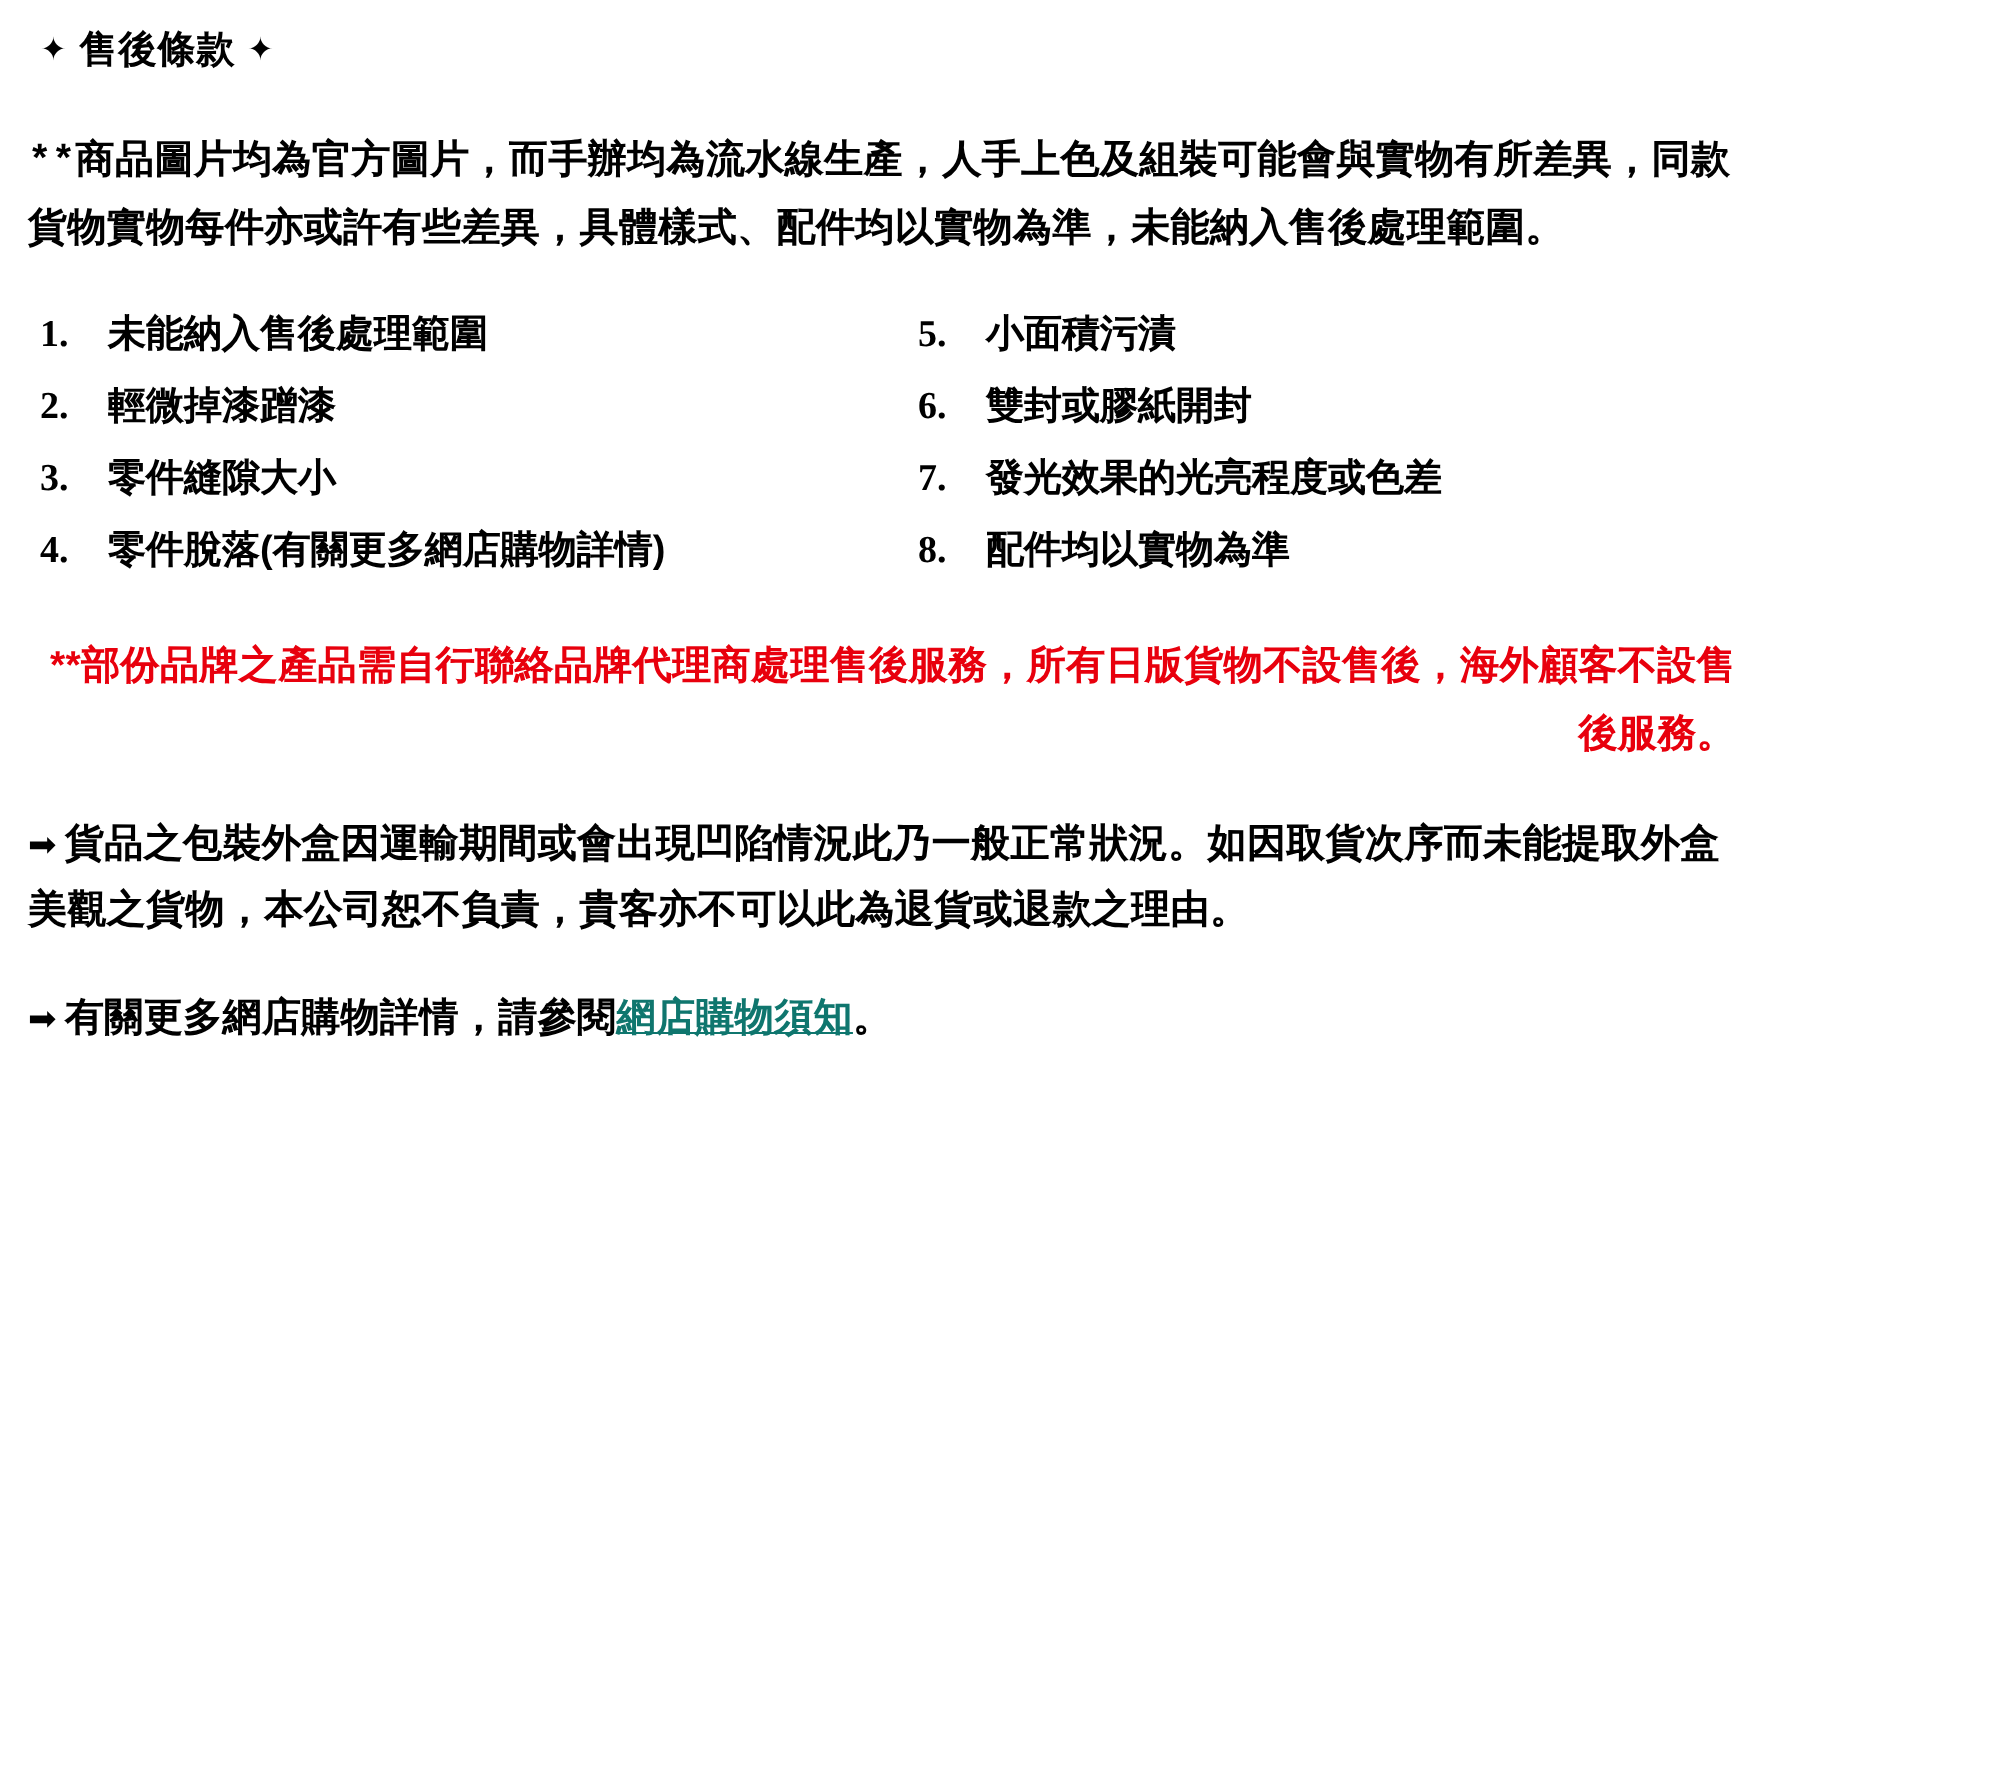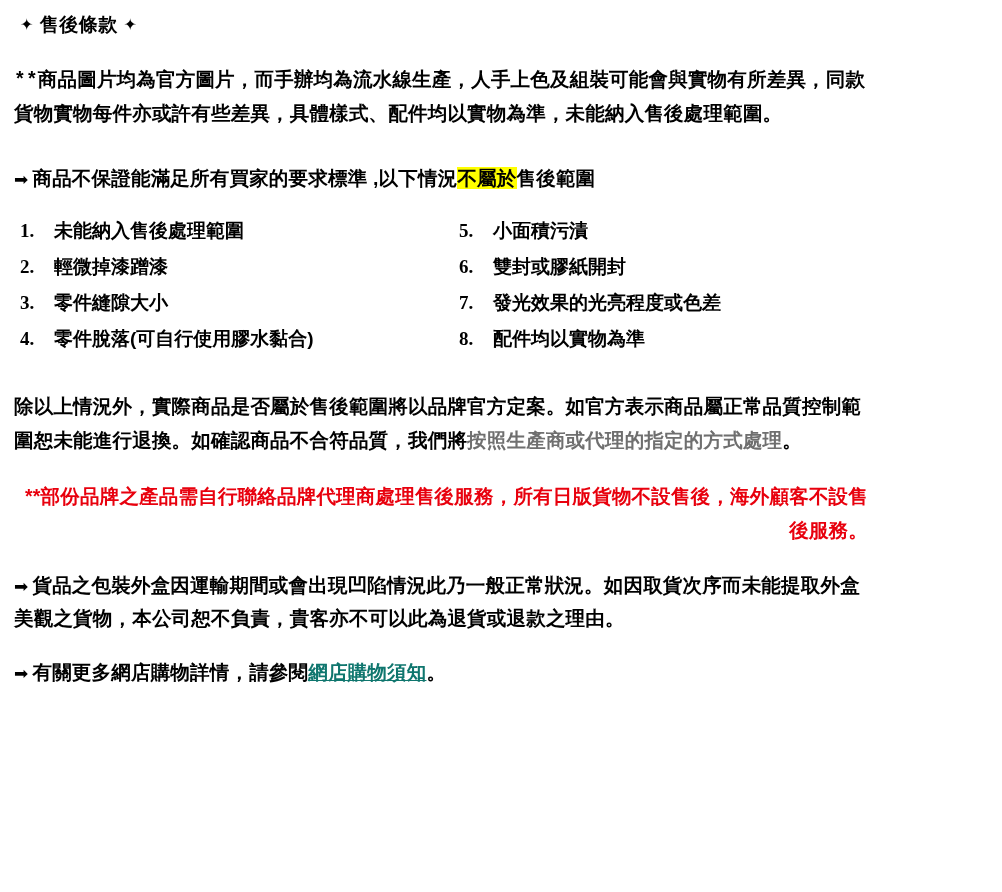--- a/index.html
+++ b/index.html
@@ -116,41 +116,38 @@
 <div id="page">
 
   <div class="title">
     <span class="star">✦</span>
     <span>售後條款</span>
     <span class="star">✦</span>
   </div>
 
   <div class="para">**商品圖片均為官方圖片，而手辦均為流水線生產，人手上色及組裝可能會與實物有所差異，同款貨物實物每件亦或許有些差異，具體樣式、配件均以實物為準，未能納入售後處理範圍。</div>
 
-  <div class="arrow-line" style="margin-top:30px;">
-    <span class="arrow">➡</span><span>商品不保證能滿足所有買家的要求標準 ,以下情況</span><span class="hl no-scope">不屬於</span><span>售後範圍</span>
-  </div>
 
   <div class="lists">
     <div class="col left">
       <div class="li">
         <span class="num">1.</span>
         <span class="txt">未能納入售後處理範圍</span>
       </div>
       <div class="li">
         <span class="num">2.</span>
         <span class="txt">輕微掉漆蹭漆</span>
       </div>
       <div class="li">
         <span class="num">3.</span>
         <span class="txt">零件縫隙大小</span>
       </div>
       <div class="li">
         <span class="num">4.</span>
-        <span class="txt">零件脫落(可自行使用膠水黏合)</span>
+        <span class="txt">零件脫落(有關更多網店購物詳情)</span>
       </div>
     </div>
     <div class="col right">
       <div class="li">
         <span class="num">5.</span>
         <span class="txt">小面積污漬</span>
       </div>
       <div class="li">
         <span class="num">6.</span>
         <span class="txt">雙封或膠紙開封</span>
@@ -159,23 +156,20 @@
         <span class="num">7.</span>
         <span class="txt">發光效果的光亮程度或色差</span>
       </div>
       <div class="li">
         <span class="num">8.</span>
         <span class="txt">配件均以實物為準</span>
       </div>
     </div>
   </div>
 
-  <div class="body-block">
-    <span>除以上情況外，實際商品是否屬於售後範圍將以品牌官方定案。如官方表示商品屬正常品質控制範圍恕未能進行退換。如確認商品不合符品質，我們將</span><span class="gray">按照生產商或代理的指定的方式處理</span><span>。</span>
-  </div>
 
   <div class="red-block red">**部份品牌之產品需自行聯絡品牌代理商處理售後服務，所有日版貨物不設售後，海外顧客不設售後服務。</div>
 
 
   <div class="arrow-line spaced">
     <span class="arrow">➡</span><span>貨品之包裝外盒因運輸期間或會出現凹陷情況此乃一般正常狀況。如因取貨次序而未能提取外盒美觀之貨物，本公司恕不負責，貴客亦不可以此為退貨或退款之理由。</span>
   </div>
 
 
   <div class="arrow-line spaced">

